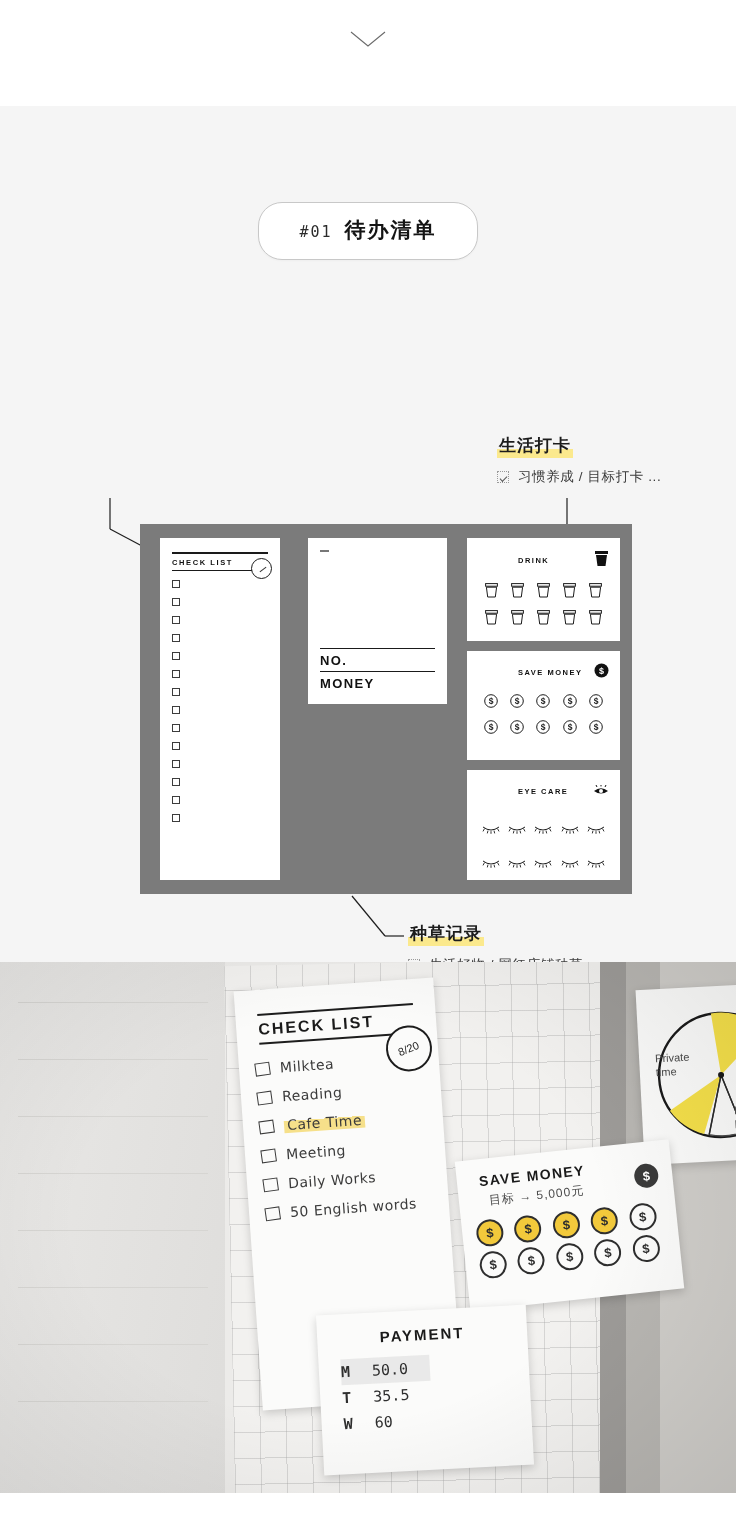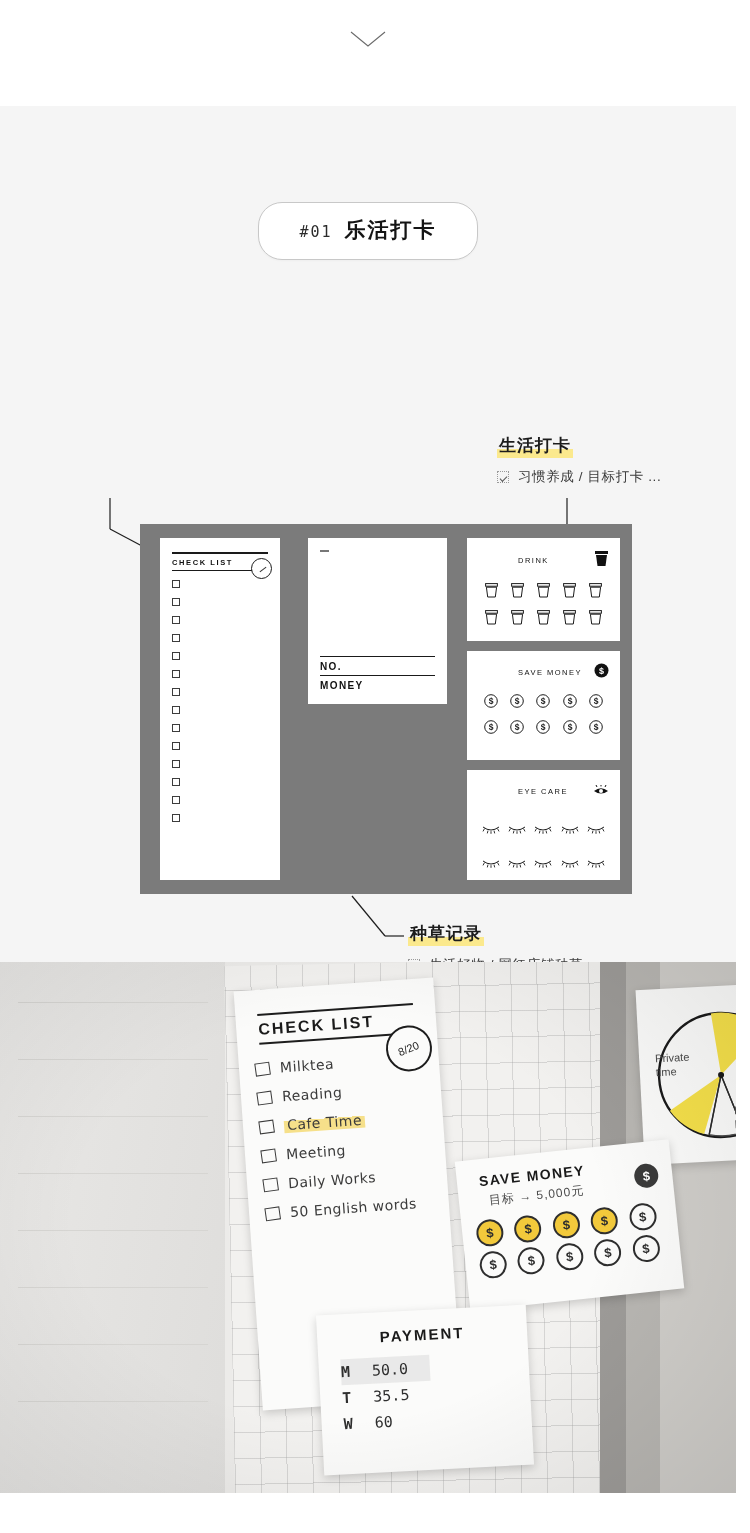--- a/index.html
+++ b/index.html
@@ -133,40 +133,40 @@
     width: 8px; height: 8px;
     border: 1.2px solid #3c3c3c;
   }
 
   
   .card-note { height: 166px; padding: 12px 12px 10px 12px; display:flex; flex-direction:column; }
   .note-dash { width: 9px; height: 2.4px; background: #777; }
   .note-foot { margin-top: auto; }
   .note-foot .r { border-top: 1.4px solid #1a1a1a; }
   .note-foot .t {
-    font-size: 10px; font-weight: bold; letter-spacing: 1.4px; color:#111;
+    font-size: 13px; font-weight: bold; letter-spacing: 1.4px; color:#111;
     padding: 4px 0 3px 0;
   }
 
   
   .card-shop { height: 180px; padding: 12px 12px; position: relative; }
   .shop-l {
     font-size: 7.5px; font-weight: bold; letter-spacing: 1.5px; color: #111;
     line-height: 15px;
   }
   .shop-heart { position: absolute; right: 14px; top: 14px; }
   .shop-area { margin-top: 8px; height: 115px; background: #f2f2f2; }
 
   
   .card-r { padding: 12px 11px 10px 11px; }
   .card-drink { height: 108px; }
   .card-save  { height: 114px; }
   .card-eye   { height: 110px; }
   .r-head { display:flex; align-items:center; justify-content:space-between; }
-  .r-title { font-size: 7.5px; font-weight: normal; letter-spacing: 1.5px; color: #111; padding-left: 40px; }
+  .r-title { font-size: 7.5px; font-weight: bold; letter-spacing: 1.5px; color: #111; padding-left: 40px; }
   .r-grid {
     margin-top: 12px;
     display: grid; grid-template-columns: repeat(5, 1fr);
     row-gap: 8px; justify-items: center; align-items: center;
   }
   .r-grid.eyes { margin-top: 20px; row-gap: 16px; }
 
   
   .photo { position: relative; width: 750px; height: 571px; background: #ecebe9; overflow: hidden; }
   .ph-bg-left  { position:absolute; left:0; top:0; width:225px; height:100%; background: linear-gradient(100deg,#e9e8e6,#dedddb); }
@@ -245,21 +245,21 @@
         <polyline points="3,4 20,18 37,4" fill="none" stroke="#6b6b6b" stroke-width="1.1"></polyline>
       </svg>
     </div>
   </div>
 
   <div class="panel">
 
     <div class="badge-wrap">
       <div class="badge">
         <span class="num">#01</span>
-        <span class="ttl">乐活打卡</span>
+        <span class="ttl">待办清单</span>
       </div>
     </div>
 
 
     <div class="anno anno-life">
       <div class="hl">生活打卡</div>
       <div class="sub">
         <span class="cb"></span>
         <span>习惯养成 / 目标打卡 ...</span>
       </div>

